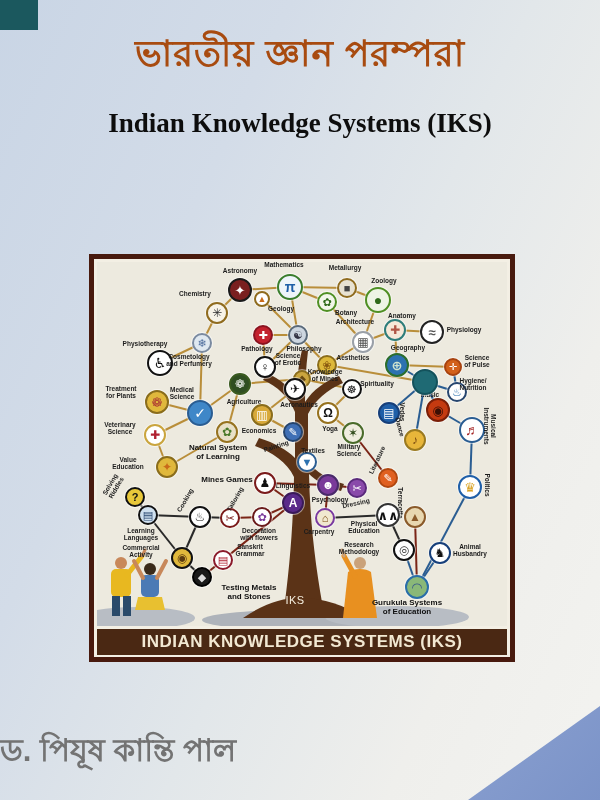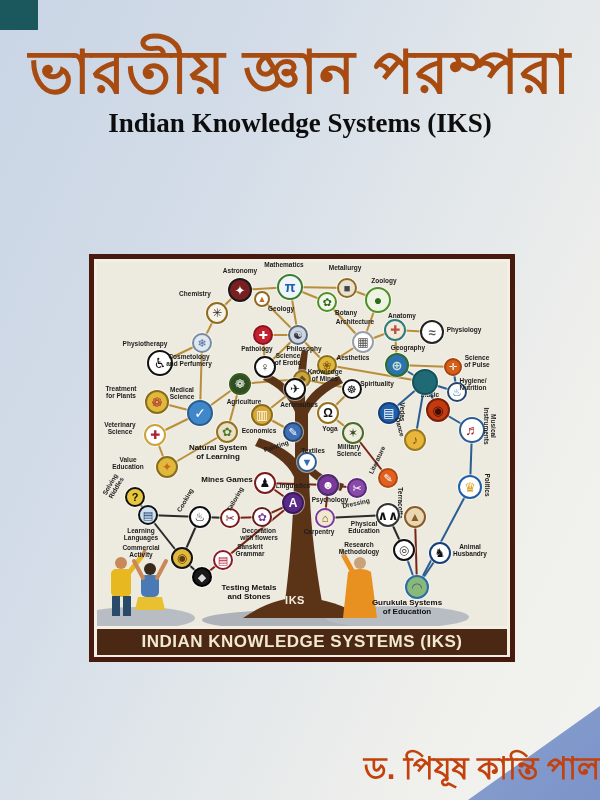--- a/index.html
+++ b/index.html
@@ -8,46 +8,46 @@
     font-family:"Liberation Sans","DejaVu Sans",sans-serif;
     background:
       linear-gradient(115deg,#c9d5e5 0%,#d3dce8 30%,#e2e7ea 55%,#efefec 78%,#f3f3f0 100%);
   }
   .page{position:absolute;inset:0;}
   .corner-accent{position:absolute;left:0;top:0;width:38px;height:30px;background:#1b585e;}
   .br-triangle{position:absolute;right:0;bottom:0;width:132px;height:94px;
     background:linear-gradient(135deg,#8aa0d0,#7b93c8);
     clip-path:polygon(100% 0,100% 100%,0 100%);}
   .title-bn{position:absolute;left:0;top:26px;width:600px;text-align:center;
-    color:#a84b10;font-size:60px;font-weight:bold;letter-spacing:1px;
+    color:#a84b10;font-size:36px;font-weight:bold;letter-spacing:1px;
     font-family:"Liberation Sans","DejaVu Sans",sans-serif;}
   .title-en{position:absolute;left:0;top:108px;width:600px;text-align:center;
     color:#0d0d0d;font-size:27px;font-weight:bold;
     font-family:"Liberation Serif","DejaVu Serif",serif;}
   .subtitle-bn{position:absolute;left:0;top:146px;width:600px;text-align:center;
     color:#111;font-size:20px;font-weight:bold;}
-  .author{position:absolute;left:0;top:744px;width:600px;text-align:right;
-    color:#c2410c;font-size:31px;font-weight:bold;}
+  .author{position:absolute;left:0;top:726px;width:600px;text-align:left;
+    color:#737373;font-size:31px;font-weight:bold;}
   .frame{position:absolute;left:89px;top:254px;width:426px;height:408px;
     box-sizing:border-box;border:5px solid #481a0e;background:#f3efe4;padding:3px;}
   .art{position:relative;width:410px;height:364px;background:#edeadf;overflow:hidden;}
   .artsvg{position:absolute;left:0;top:0;}
   .banner{width:410px;height:26px;margin-top:3px;background:#4a2813;
     display:flex;align-items:center;justify-content:center;}
   .banner span{color:#f2e8d2;font-weight:bold;font-size:17px;letter-spacing:.5px;white-space:nowrap;}
   .node{position:absolute;border-radius:50%;box-sizing:border-box;
     display:flex;align-items:center;justify-content:center;
     transform:translate(-50%,-50%);box-shadow:0 0 0 1px rgba(255,255,255,.5);}
   .node span{line-height:1;font-weight:bold;}
   .nlabel{position:absolute;transform:translate(-50%,-50%) rotate(var(--r,0deg));
     font-size:6.5px;font-weight:700;color:#1c1c1c;text-align:center;
     white-space:pre-line;line-height:1.1;pointer-events:none;}
   .nlabel.big{font-size:8px;color:#111;}
   .trunk-iks{position:absolute;left:198px;top:338px;transform:translate(-50%,-50%);
-    color:#f5efe0;font-weight:bold;font-size:11px;letter-spacing:.5px;}
+    color:#f5efe0;font-weight:normal;font-size:11px;letter-spacing:.5px;}
 </style>
 </head>
 <body>
 
 <div class="page">
   <div class="corner-accent"></div>
   <div class="br-triangle"></div>
 
   <div class="title-bn">ভারতীয় জ্ঞান পরম্পরা</div>
   <div class="title-en">Indian Knowledge Systems (IKS)</div>

